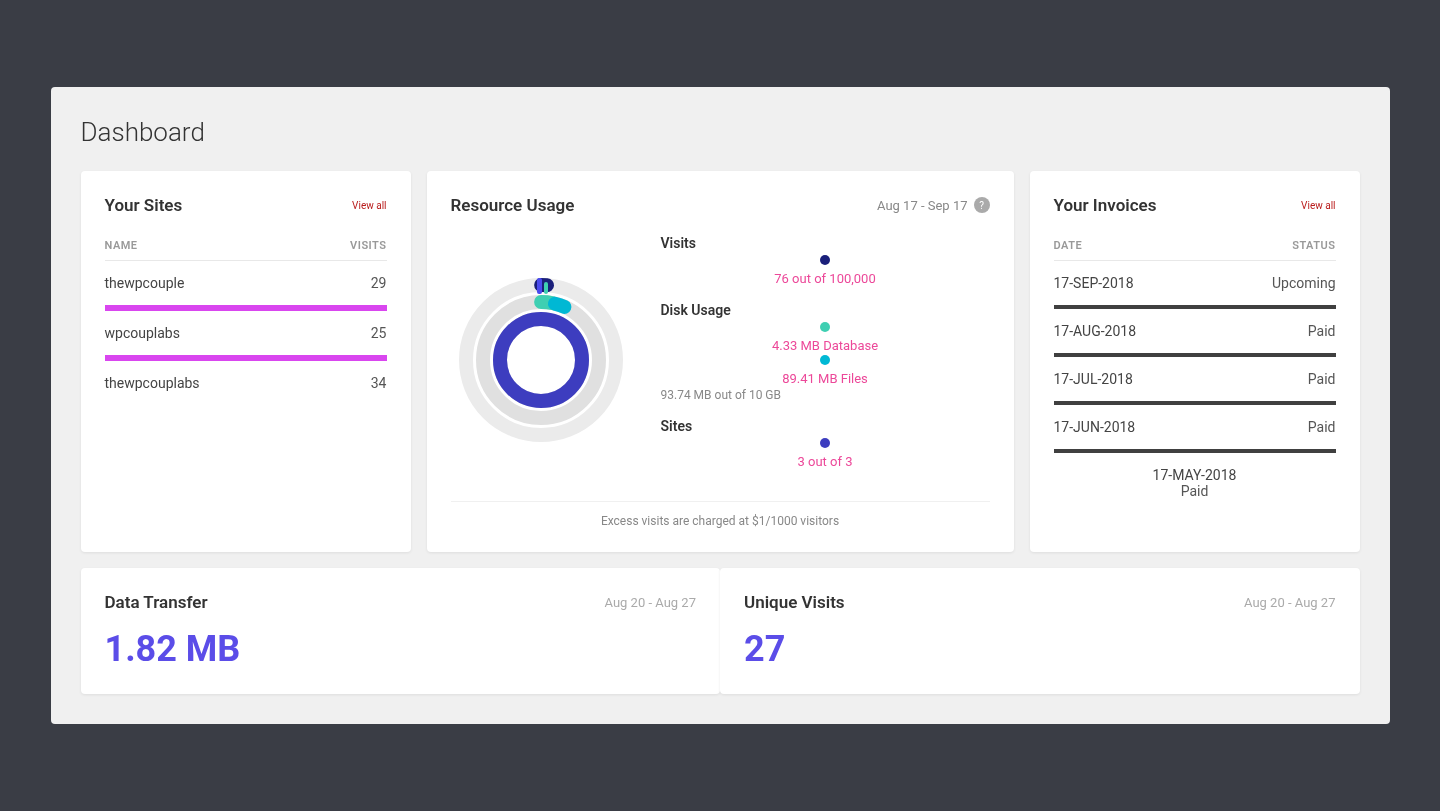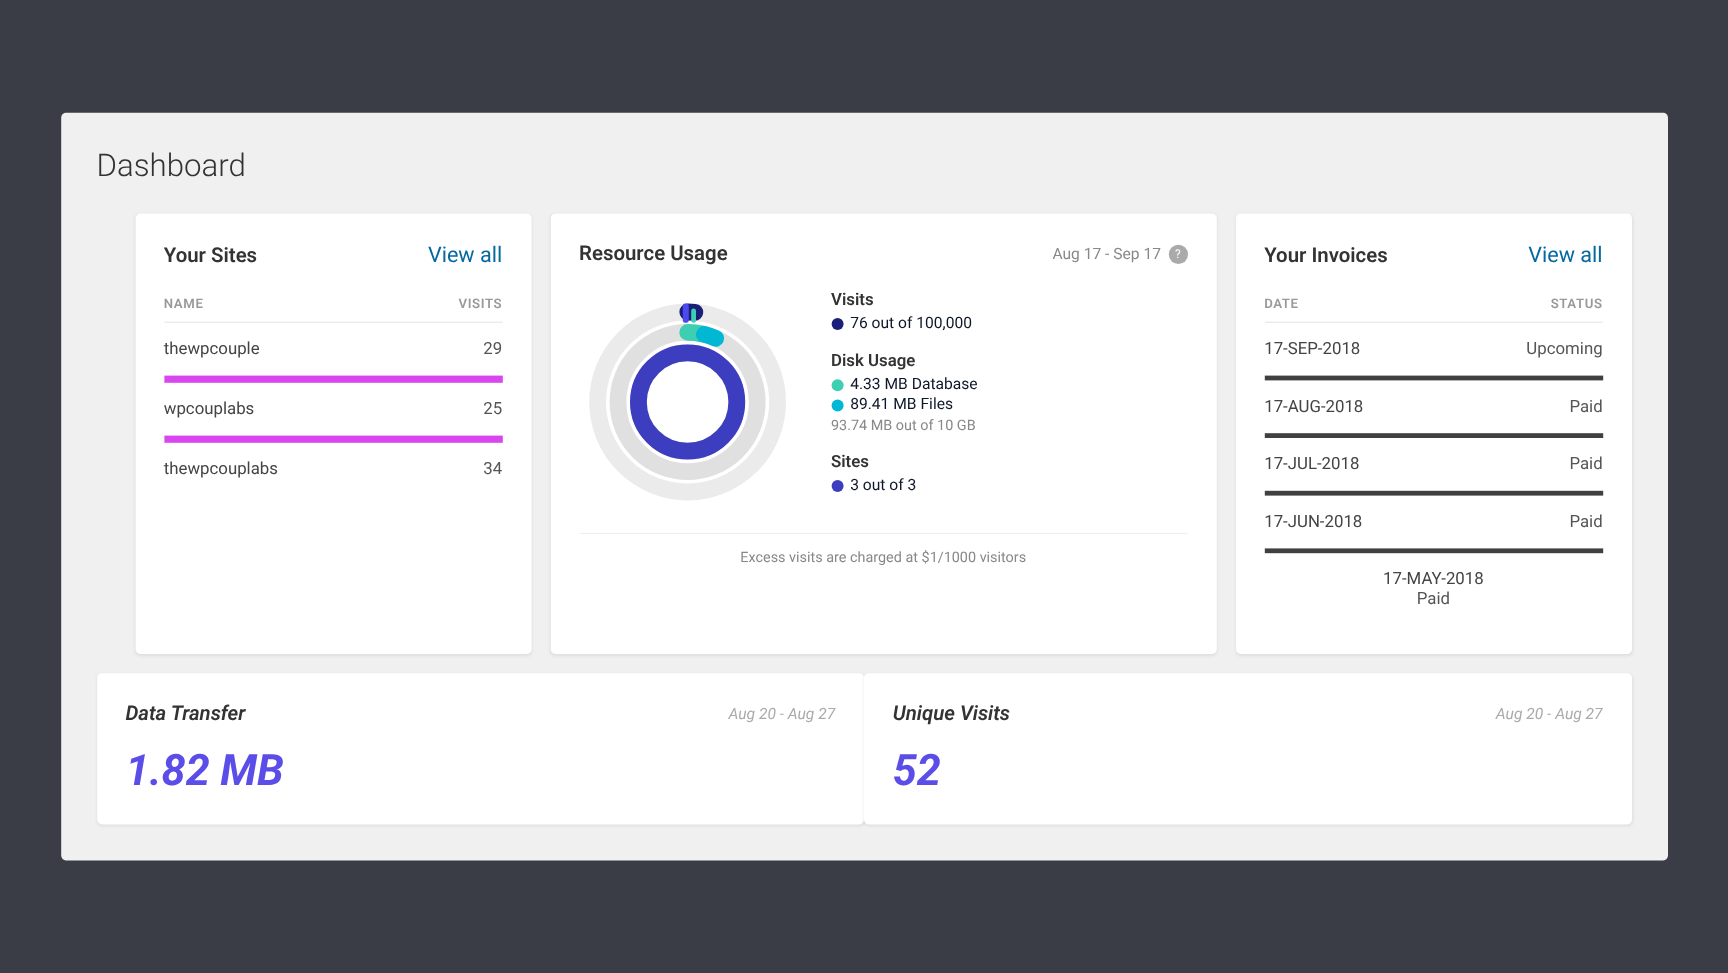--- a/index.html
+++ b/index.html
@@ -32,42 +32,41 @@
       margin-bottom: 16px;
     }
     .card {
       background: #fff;
       border-radius: 4px;
       padding: 24px;
       box-shadow: 0 1px 3px rgba(0,0,0,0.08);
     }
     .sites-card {
       flex: 0 0 330px;
-      margin-left: 32px;
     }
     .resource-card {
       flex: 1;
     }
     .invoices-card {
       flex: 0 0 330px;
     }
     .card-header {
       display: flex;
       justify-content: space-between;
       align-items: center;
       margin-bottom: 16px;
     }
     .card-title {
       font-size: 17px;
       font-weight: 600;
       color: #333;
     }
     .view-all-link {
-      color: #0369a1;
-      font-size: 18px;
+      color: #b91c1c;
+      font-size: 10px;
       text-decoration: none;
       cursor: pointer;
     }
     .table-header {
       display: flex;
       justify-content: space-between;
       padding: 8px 0;
       border-bottom: 1px solid #e8e8e8;
       font-size: 11px;
       font-weight: 600;
@@ -141,22 +140,23 @@
       font-size: 14px;
       font-weight: 600;
       color: #333;
       margin-bottom: 4px;
     }
     .legend-item {
       display: flex;
       align-items: center;
       gap: 6px;
       font-size: 13px;
-      color: #0f172a;
+      color: #ec4899;
       margin-bottom: 2px;
+      flex-direction: column;
     }
     .legend-dot {
       width: 10px;
       height: 10px;
       border-radius: 50%;
       flex-shrink: 0;
     }
     .legend-sub {
       font-size: 12px;
       color: #888;
@@ -181,21 +181,20 @@
       font-size: 14px;
       color: #444;
     }
     .invoice-row:last-child { border-bottom: none; flex-direction: column; }
     .status-upcoming { color: #555; }
     .status-paid { color: #555; }
 
     
     .bottom-row {
       display: flex;
-      font-style: italic;
     }
     .data-transfer-card {
       flex: 1;
     }
     .unique-visits-card {
       flex: 1;
     }
     .metric-date {
       font-size: 13px;
       color: #aaa;
@@ -351,17 +350,17 @@
         <span class="metric-date">Aug 20 - Aug 27</span>
       </div>
       <div class="metric-value">1.82 MB</div>
     </div>
 
     <div class="card unique-visits-card">
       <div class="metric-header">
         <span class="metric-title">Unique Visits</span>
         <span class="metric-date">Aug 20 - Aug 27</span>
       </div>
-      <div class="metric-value">52</div>
+      <div class="metric-value">27</div>
     </div>
   </div>
 
 </div>
 
 </body></html>

